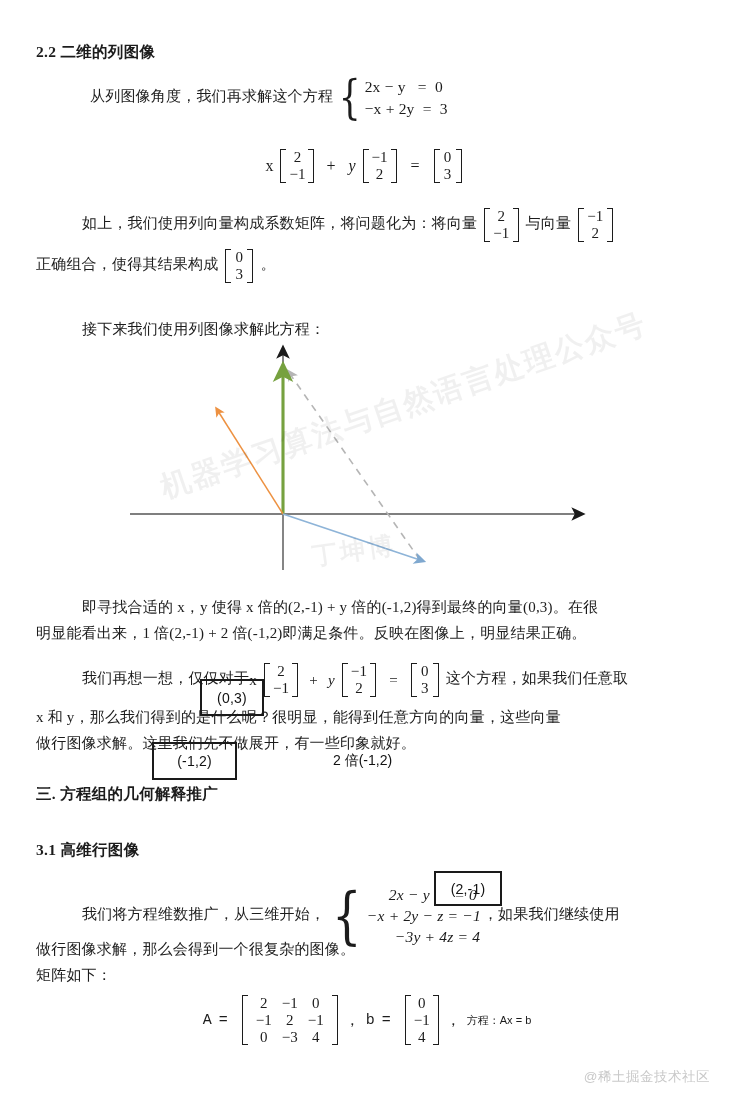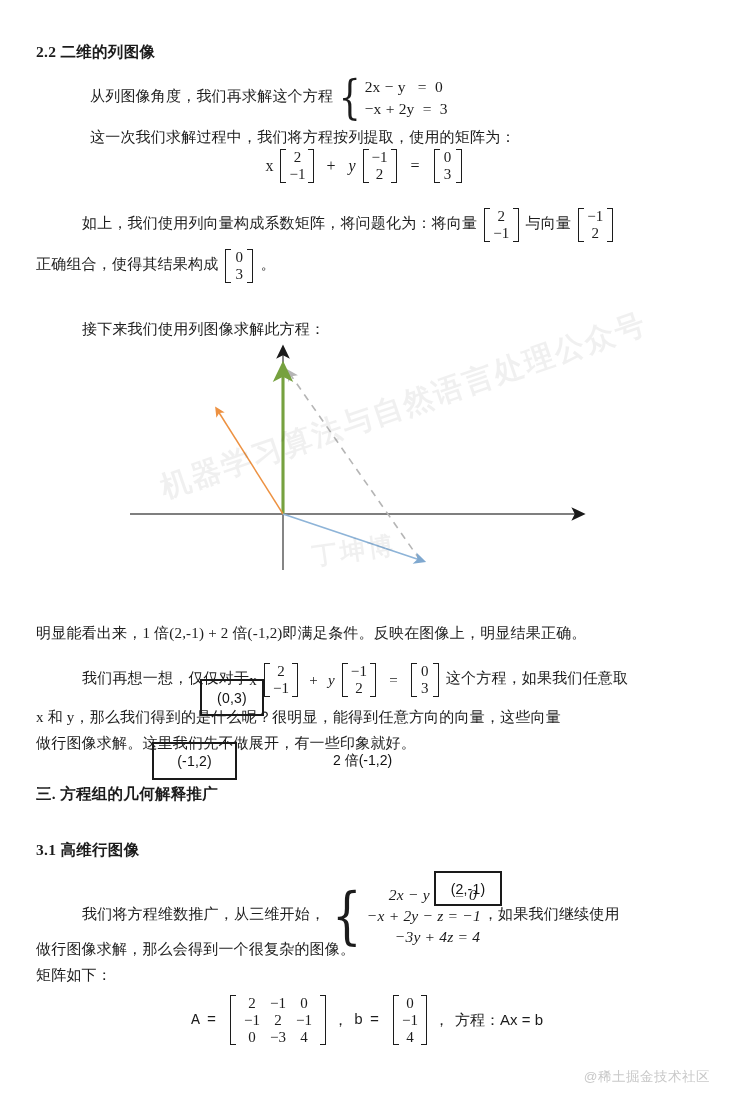--- a/index.html
+++ b/index.html
@@ -187,23 +187,20 @@
   <div class="para" style="left:36px; top:76px; width:660px;">
     <span style="display:inline-block; width:54px;"></span><span>从列图像角度，我们再求解这个方程</span><span class="system">
         <span class="brace">{</span>
         <span class="system-rows">
           <span class="eqrow">2x − y   =  0</span>
           <span class="eqrow">−x + 2y  =  3</span>
         </span>
       </span>
   </div>
 
-  <div class="para" style="left:36px; top:124px; width:660px;">
-    <span style="display:inline-block; width:54px;"></span><span>这一次我们求解过程中，我们将方程按列提取，使用的矩阵为：</span>
-  </div>
 
   <div style="position:absolute; left:0; top:148px; width:734px; text-align:center;">
     <span class="inline-row" style="font-size:16px;">
       <span>x</span>
       <span class="mat m1">
           <span class="mat-body">
             <span class="mrow"><span>2</span></span>
             <span class="mrow"><span>−1</span></span>
           </span>
         </span>
@@ -293,20 +290,23 @@
     <div class="boxlabel" style="left:152px; top:412px; width:85px; height:38px; position:absolute;">(-1,2)</div>
 
     <div class="boxlabel" style="left:434px; top:541px; width:68px; height:35px; position:absolute;">(2,-1)</div>
 
     <div class="figlabel" style="left:333px; top:422px;">2 倍(-1,2)</div>
   </div>
 
   <div class="wm wm1">机器学习算法与自然语言处理公众号</div>
   <div class="wm wm2">丁坤博</div>
 
+  <div class="para" style="left:36px; top:594px; width:668px;">
+    <span style="display:inline-block; width:46px;"></span><span>即寻找合适的 x，y 使得 x 倍的(2,-1) + y 倍的(-1,2)得到最终的向量(0,3)。在很</span>
+  </div>
   <div class="para" style="left:36px; top:620px; width:668px;">
     <span>明显能看出来，1 倍(2,-1) + 2 倍(-1,2)即满足条件。反映在图像上，明显结果正确。</span>
   </div>
 
   <div class="para" style="left:36px; top:662px; width:668px;">
     <span style="display:inline-block; width:46px;"></span><span>我们再想一想，仅仅对于</span><span class="inline-row" style="font-size:15px;">
         <span>x</span>
         <span class="mat m1">
           <span class="mat-body">
             <span class="mrow"><span>2</span></span>
@@ -374,19 +374,19 @@
       <span>b</span>
       <span style="margin:0 7px;">=</span>
       <span class="mat m1">
           <span class="mat-body">
         <span class="mrow"><span>0</span></span>
         <span class="mrow"><span>−1</span></span>
         <span class="mrow"><span>4</span></span>
       </span>
         </span>
       <span style="margin-right:6px;">，</span>
-      <span class="sans" style="font-size:15px;">方程：Ax = b</span>
+      <span class="sans" style="font-size:11px;">方程：Ax = b</span>
     </span>
   </div>
 
   <div class="wm-bottom">@稀土掘金技术社区</div>
 
 </div>
 
 </body></html>

